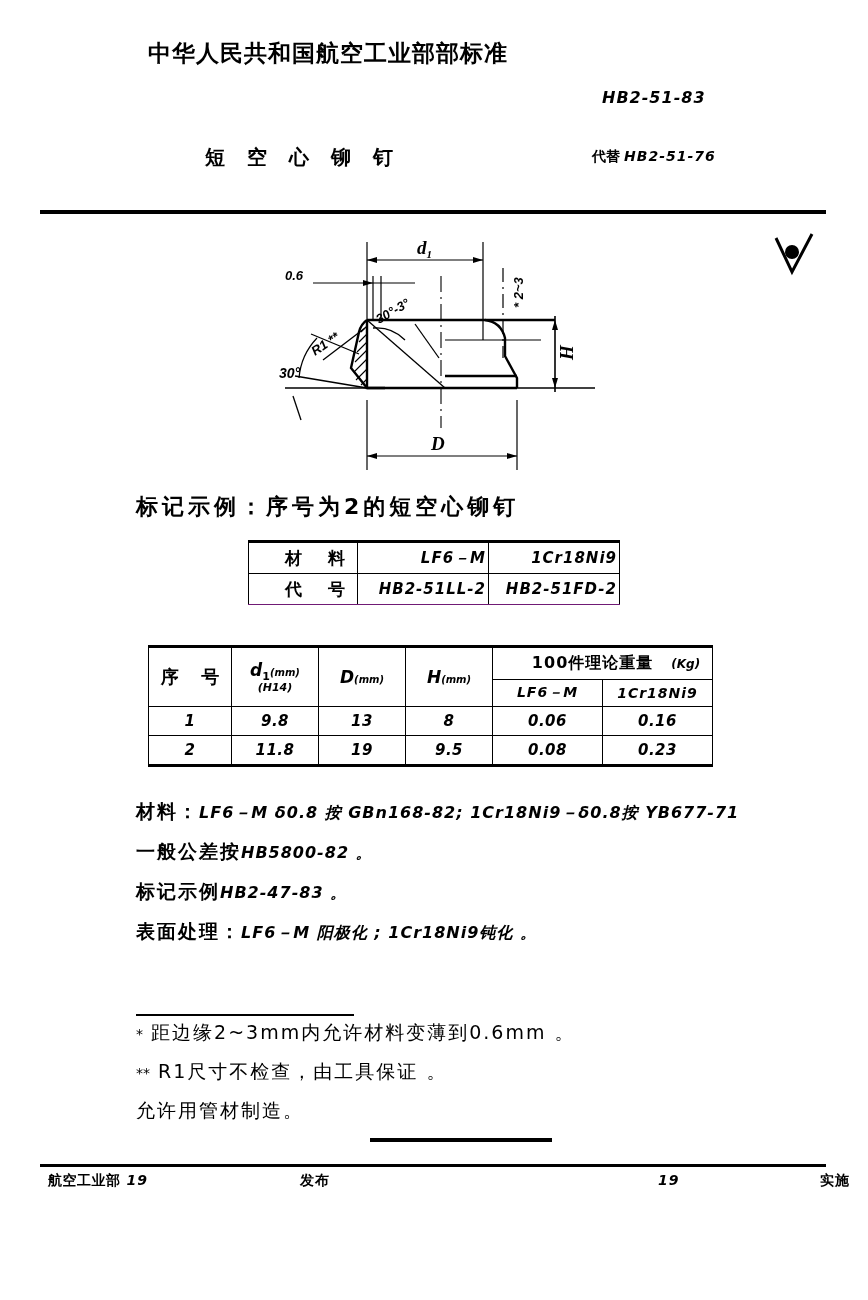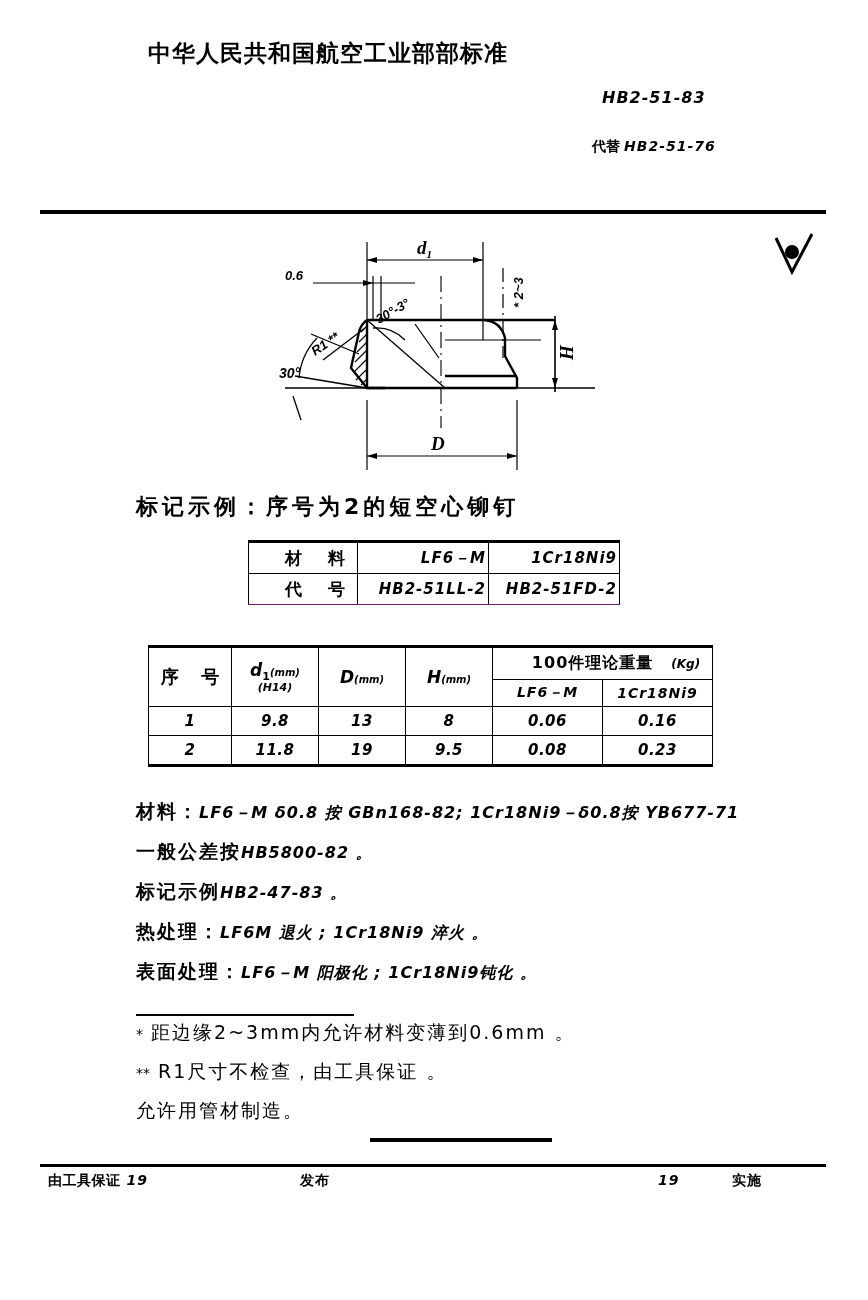--- a/index.html
+++ b/index.html
@@ -45,21 +45,21 @@
     left: 205px;
     top: 144px;
     font-size: 20px;
     font-weight: bold;
     letter-spacing: 22px;
     white-space: nowrap;
   }
   .supersede {
     position: absolute;
     left: 592px;
-    top: 138px;
+    top: 148px;
     font-size: 14px;
     font-weight: bold;
     white-space: nowrap;
   }
   .supersede .sup-label { letter-spacing: 0px; }
   .supersede .sup-code { font-style: italic; letter-spacing: 1px; margin-left: 4px; }
 
   .rule-top {
     position: absolute;
     left: 40px;
@@ -255,31 +255,32 @@
     position: absolute;
     top: 1172px;
     font-size: 14px;
     font-weight: bold;
     white-space: nowrap;
   }
   .footer-issuer { left: 48px; letter-spacing: 0.5px; }
   .footer-issuer .yr { font-style: italic; margin-left: 6px; letter-spacing: 1px; }
   .footer-publish { left: 300px; letter-spacing: 1px; }
   .footer-year2 { left: 658px; font-style: italic; letter-spacing: 1px; }
-  .footer-implement { left: 732px; letter-spacing: 1px; }
+  .footer-implement { left: 820px; letter-spacing: 1px; }
 </style>
 </head>
 <body>
 
 <div id="page">
 
   <div class="doc-title">中华人民共和国航空工业部部标准</div>
 
   <div class="std-number">HB2-51-83</div>
 
+  <div class="part-name">短空心铆钉</div>
 
   <div class="supersede">
     <span class="sup-label">代替</span><span class="sup-code">HB2-51-76</span>
   </div>
 
   <div class="rule-top"></div>
 
   <div class="finish-symbol">
     <svg viewBox="0 0 46 44" width="46" height="44">
       <path d="M6 6 L22 40 L42 2" fill="none" stroke="#000" stroke-width="3"></path>
@@ -435,23 +436,20 @@
     <div class="note-line">
       <span class="small-cn">材料：</span><span class="code">LF6－M δ0.8 按 GBn168-82; 1Cr18Ni9－δ0.8按 YB677-71</span>
     </div>
     <div class="note-line">
       <span class="small-cn">一般公差按</span><span class="code">HB5800-82 。</span>
     </div>
     <div class="note-line">
       <span class="small-cn">标记示例</span><span class="code">HB2-47-83 。</span>
     </div>
     <div class="note-line">
-      <span class="small-cn">热处理：</span><span class="code">LF6M 退火 ; 1Cr18Ni9 淬火 。</span>
-    </div>
-    <div class="note-line">
       <span class="small-cn">表面处理：</span><span class="code">LF6－M 阳极化 ; 1Cr18Ni9钝化 。</span>
     </div>
   </div>
 
   <div class="rule-notes"></div>
 
   <div class="footnotes">
     <div class="footnote-line">
       <span class="star">*</span>
       <span>距边缘2~3mm内允许材料变薄到0.6mm 。</span>
@@ -463,19 +461,19 @@
     <div class="footnote-line">
       <span>允许用管材制造。</span>
     </div>
   </div>
 
   <div class="rule-short"></div>
 
   <div class="rule-footer"></div>
 
   <div class="footer-item footer-issuer">
-    <span>由工具保证</span><span class="yr">19</span>
+    <span>航空工业部</span><span class="yr">19</span>
   </div>
   <div class="footer-item footer-publish">发布</div>
   <div class="footer-item footer-year2">19</div>
   <div class="footer-item footer-implement">实施</div>
 
 </div>
 
 </body></html>

